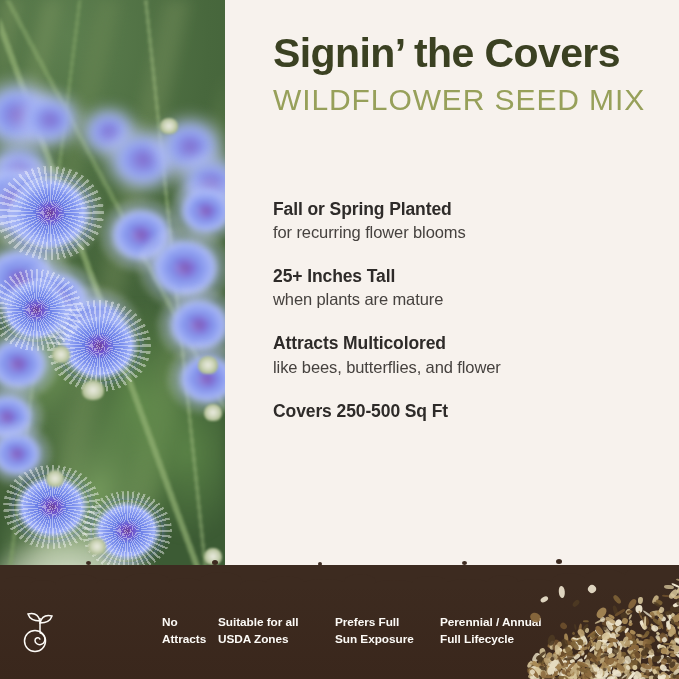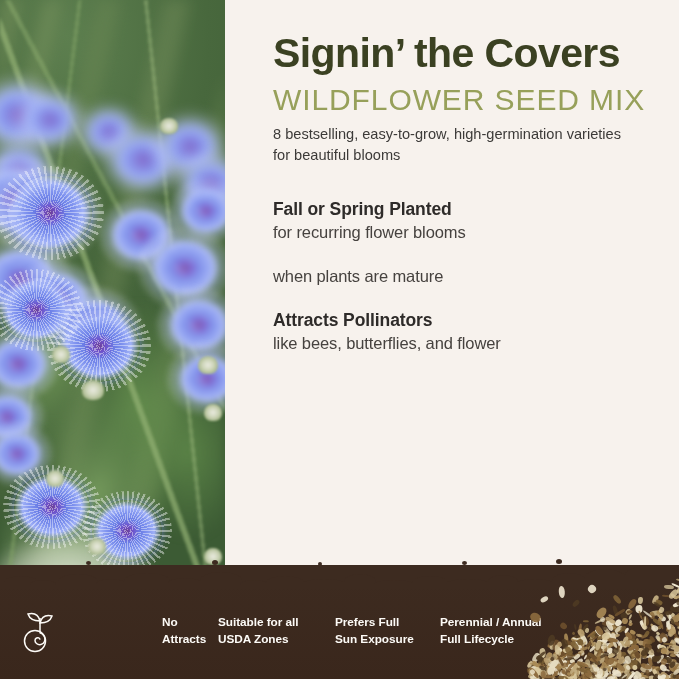--- a/index.html
+++ b/index.html
@@ -207,37 +207,38 @@
     <div class="bud" style="left:198px;top:356px;width:20px;height:18px;"></div>
     <div class="bud" style="left:204px;top:404px;width:18px;height:17px;"></div>
     <div class="bud" style="left:46px;top:470px;width:18px;height:17px;"></div>
     <div class="bud" style="left:88px;top:538px;width:18px;height:17px;"></div>
     <div class="bud" style="left:204px;top:548px;width:18px;height:17px;"></div>
   </div>
 
   <div id="content">
     <div id="title">Signin’ the Covers</div>
     <div id="subtitle">WILDFLOWER SEED MIX</div>
-    <div id="desc">8 bestselling, easy-to-grow, high-germination varieties for beautiful blooms</div>
 
     <div id="features">
       <div class="feat">
         <div class="feat-title">Fall or Spring Planted</div>
         <div class="feat-sub">for recurring flower blooms</div>
       </div>
       <div class="feat">
       </div>
       <div class="feat">
+        <div class="feat-title">25+ Inches Tall</div>
         <div class="feat-sub">when plants are mature</div>
       </div>
       <div class="feat">
-        <div class="feat-title">Attracts Pollinators</div>
+        <div class="feat-title">Attracts Multicolored</div>
         <div class="feat-sub">like bees, butterflies, and flower</div>
       </div>
       <div class="feat">
+        <div class="feat-title">Covers 250-500 Sq Ft</div>
       </div>
     </div>
   </div>
 
   <div id="soil">
     <div id="soil-edge">
       <div class="edge-bump" style="left:4px;width:34px;height:13px;"></div>
       <div class="edge-bump" style="left:30px;width:26px;height:9px;"></div>
       <div class="edge-bump" style="left:58px;width:40px;height:15px;"></div>
       <div class="edge-bump" style="left:96px;width:30px;height:10px;"></div>

